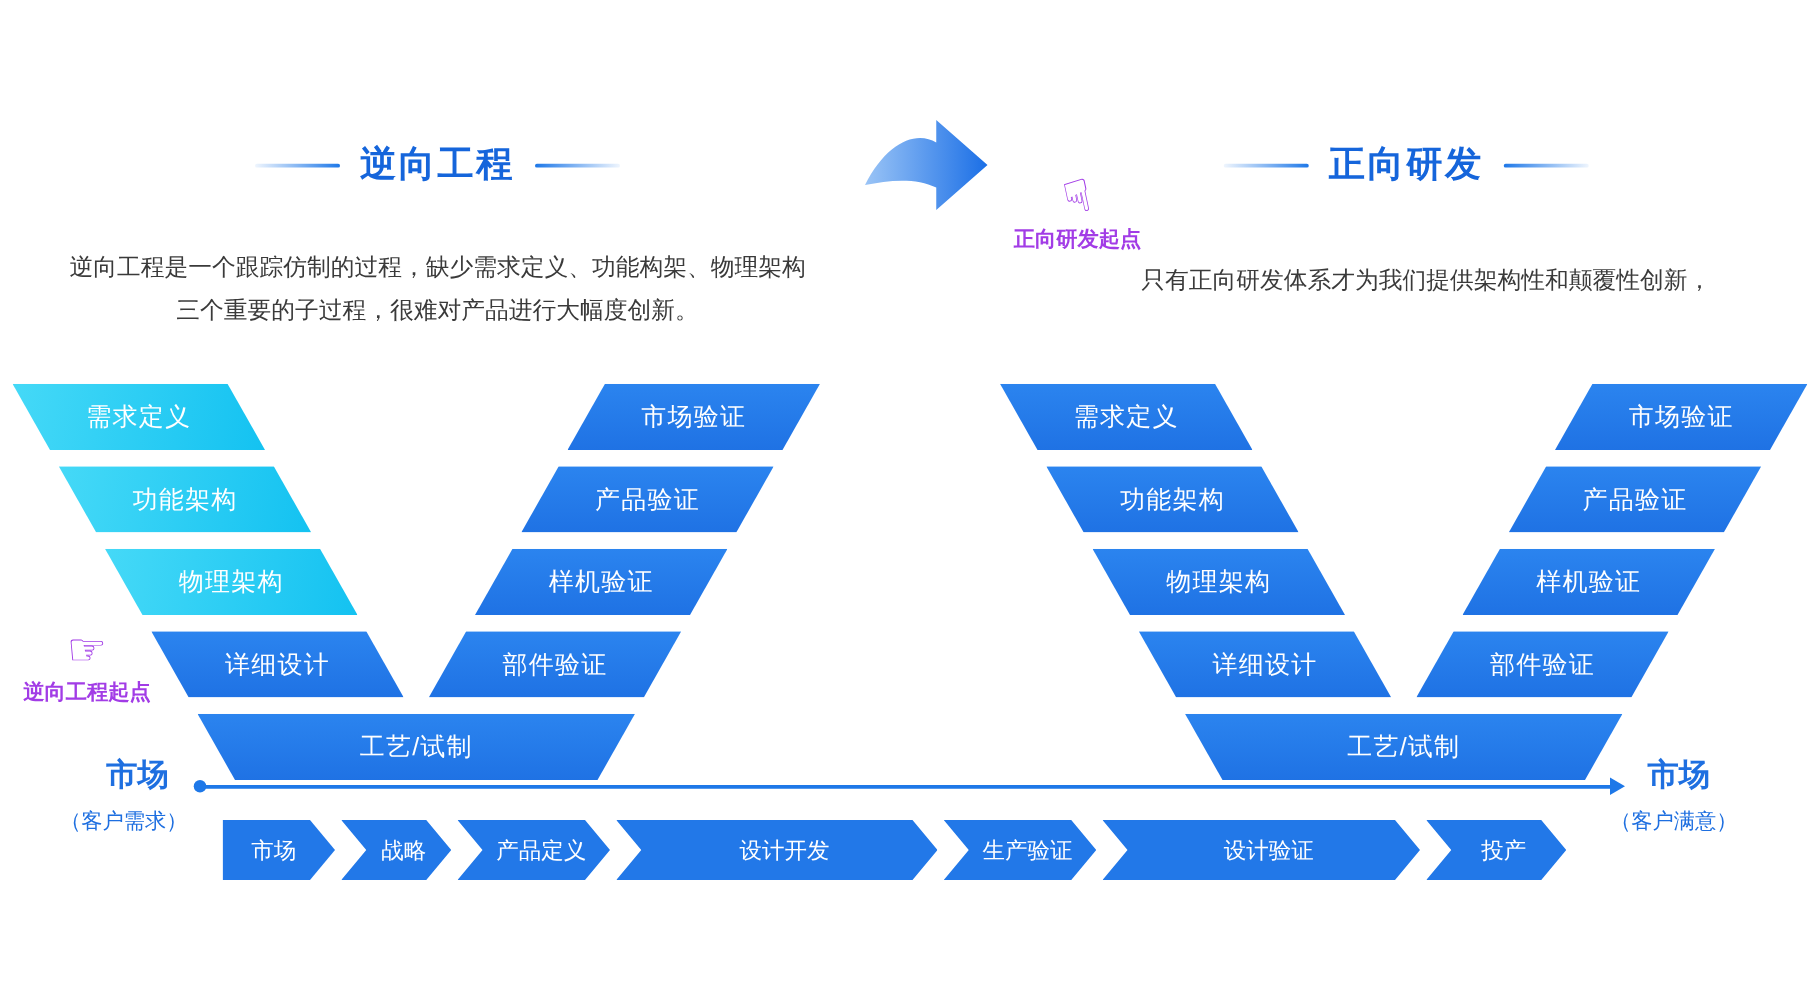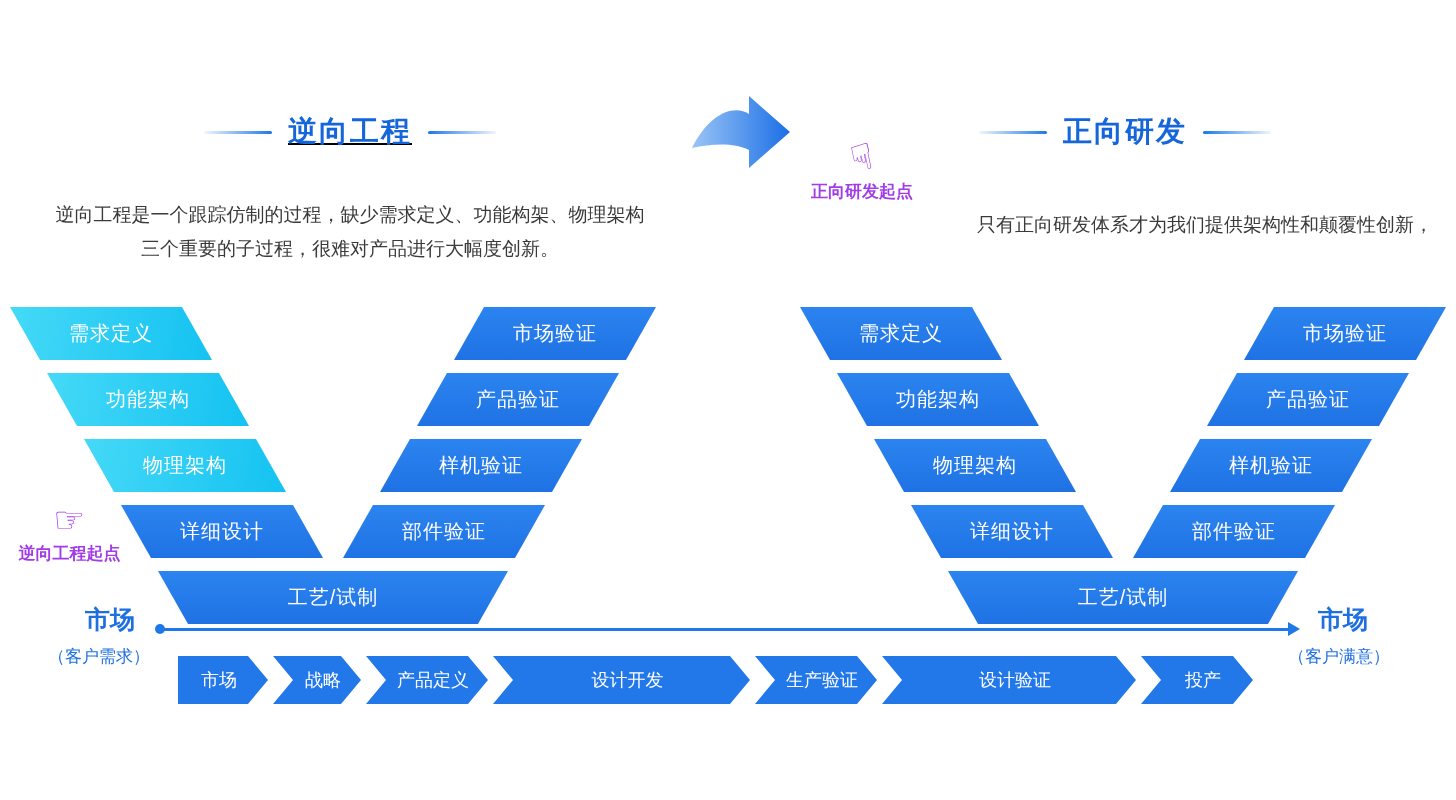--- a/index.html
+++ b/index.html
@@ -46,21 +46,21 @@
   .chev.first{clip-path:polygon(0 0,calc(100% - 20px) 0,100% 50%,calc(100% - 20px) 100%,0 100%);padding-right:8px;}
   .chev.mid{clip-path:polygon(0 0,calc(100% - 20px) 0,100% 50%,calc(100% - 20px) 100%,0 100%,20px 50%);padding-left:12px;}
 
   .big-arrow{position:absolute;}
 </style>
 </head>
 <body>
 
 <div class="canvas">
 
-  <div class="section-title" style="left:165px;top:112px;width:370px;text-decoration:underline;">
+  <div class="section-title" style="left:165px;top:112px;width:370px;">
     <div class="tline l"></div>
     <div class="txt">逆向工程</div>
     <div class="tline r"></div>
   </div>
 
   <svg class="big-arrow" style="left:688px;top:90px;" width="106" height="84" viewBox="0 0 104 84">
     <defs>
       <linearGradient id="ag" x1="0" y1="0" x2="1" y2="0">
         <stop offset="0" stop-color="#9AC4F6"></stop>
         <stop offset="1" stop-color="#1B6FE6"></stop>
@@ -73,21 +73,21 @@
     <div class="tline l"></div>
     <div class="txt">正向研发</div>
     <div class="tline r"></div>
   </div>
 
   <div class="desc" style="left:25px;top:170px;width:650px;">
     <div>逆向工程是一个跟踪仿制的过程，缺少需求定义、功能构架、物理架构</div>
     <div>三个重要的子过程，很难对产品进行大幅度创新。</div>
   </div>
 
-  <div class="desc" style="left:955px;top:180px;width:500px;">
+  <div class="desc" style="left:891px;top:180px;width:500px;">
     <div>只有正向研发体系才为我们提供架构性和颠覆性创新，</div>
   </div>
 
   <div class="start-marker" style="left:797px;top:140px;width:130px;">
     <span class="glyph tilt">☟</span>
     <div class="lbl">正向研发起点</div>
   </div>
 
   <div class="start-marker" style="left:2px;top:502px;width:135px;">
     <span class="glyph">☞</span>

